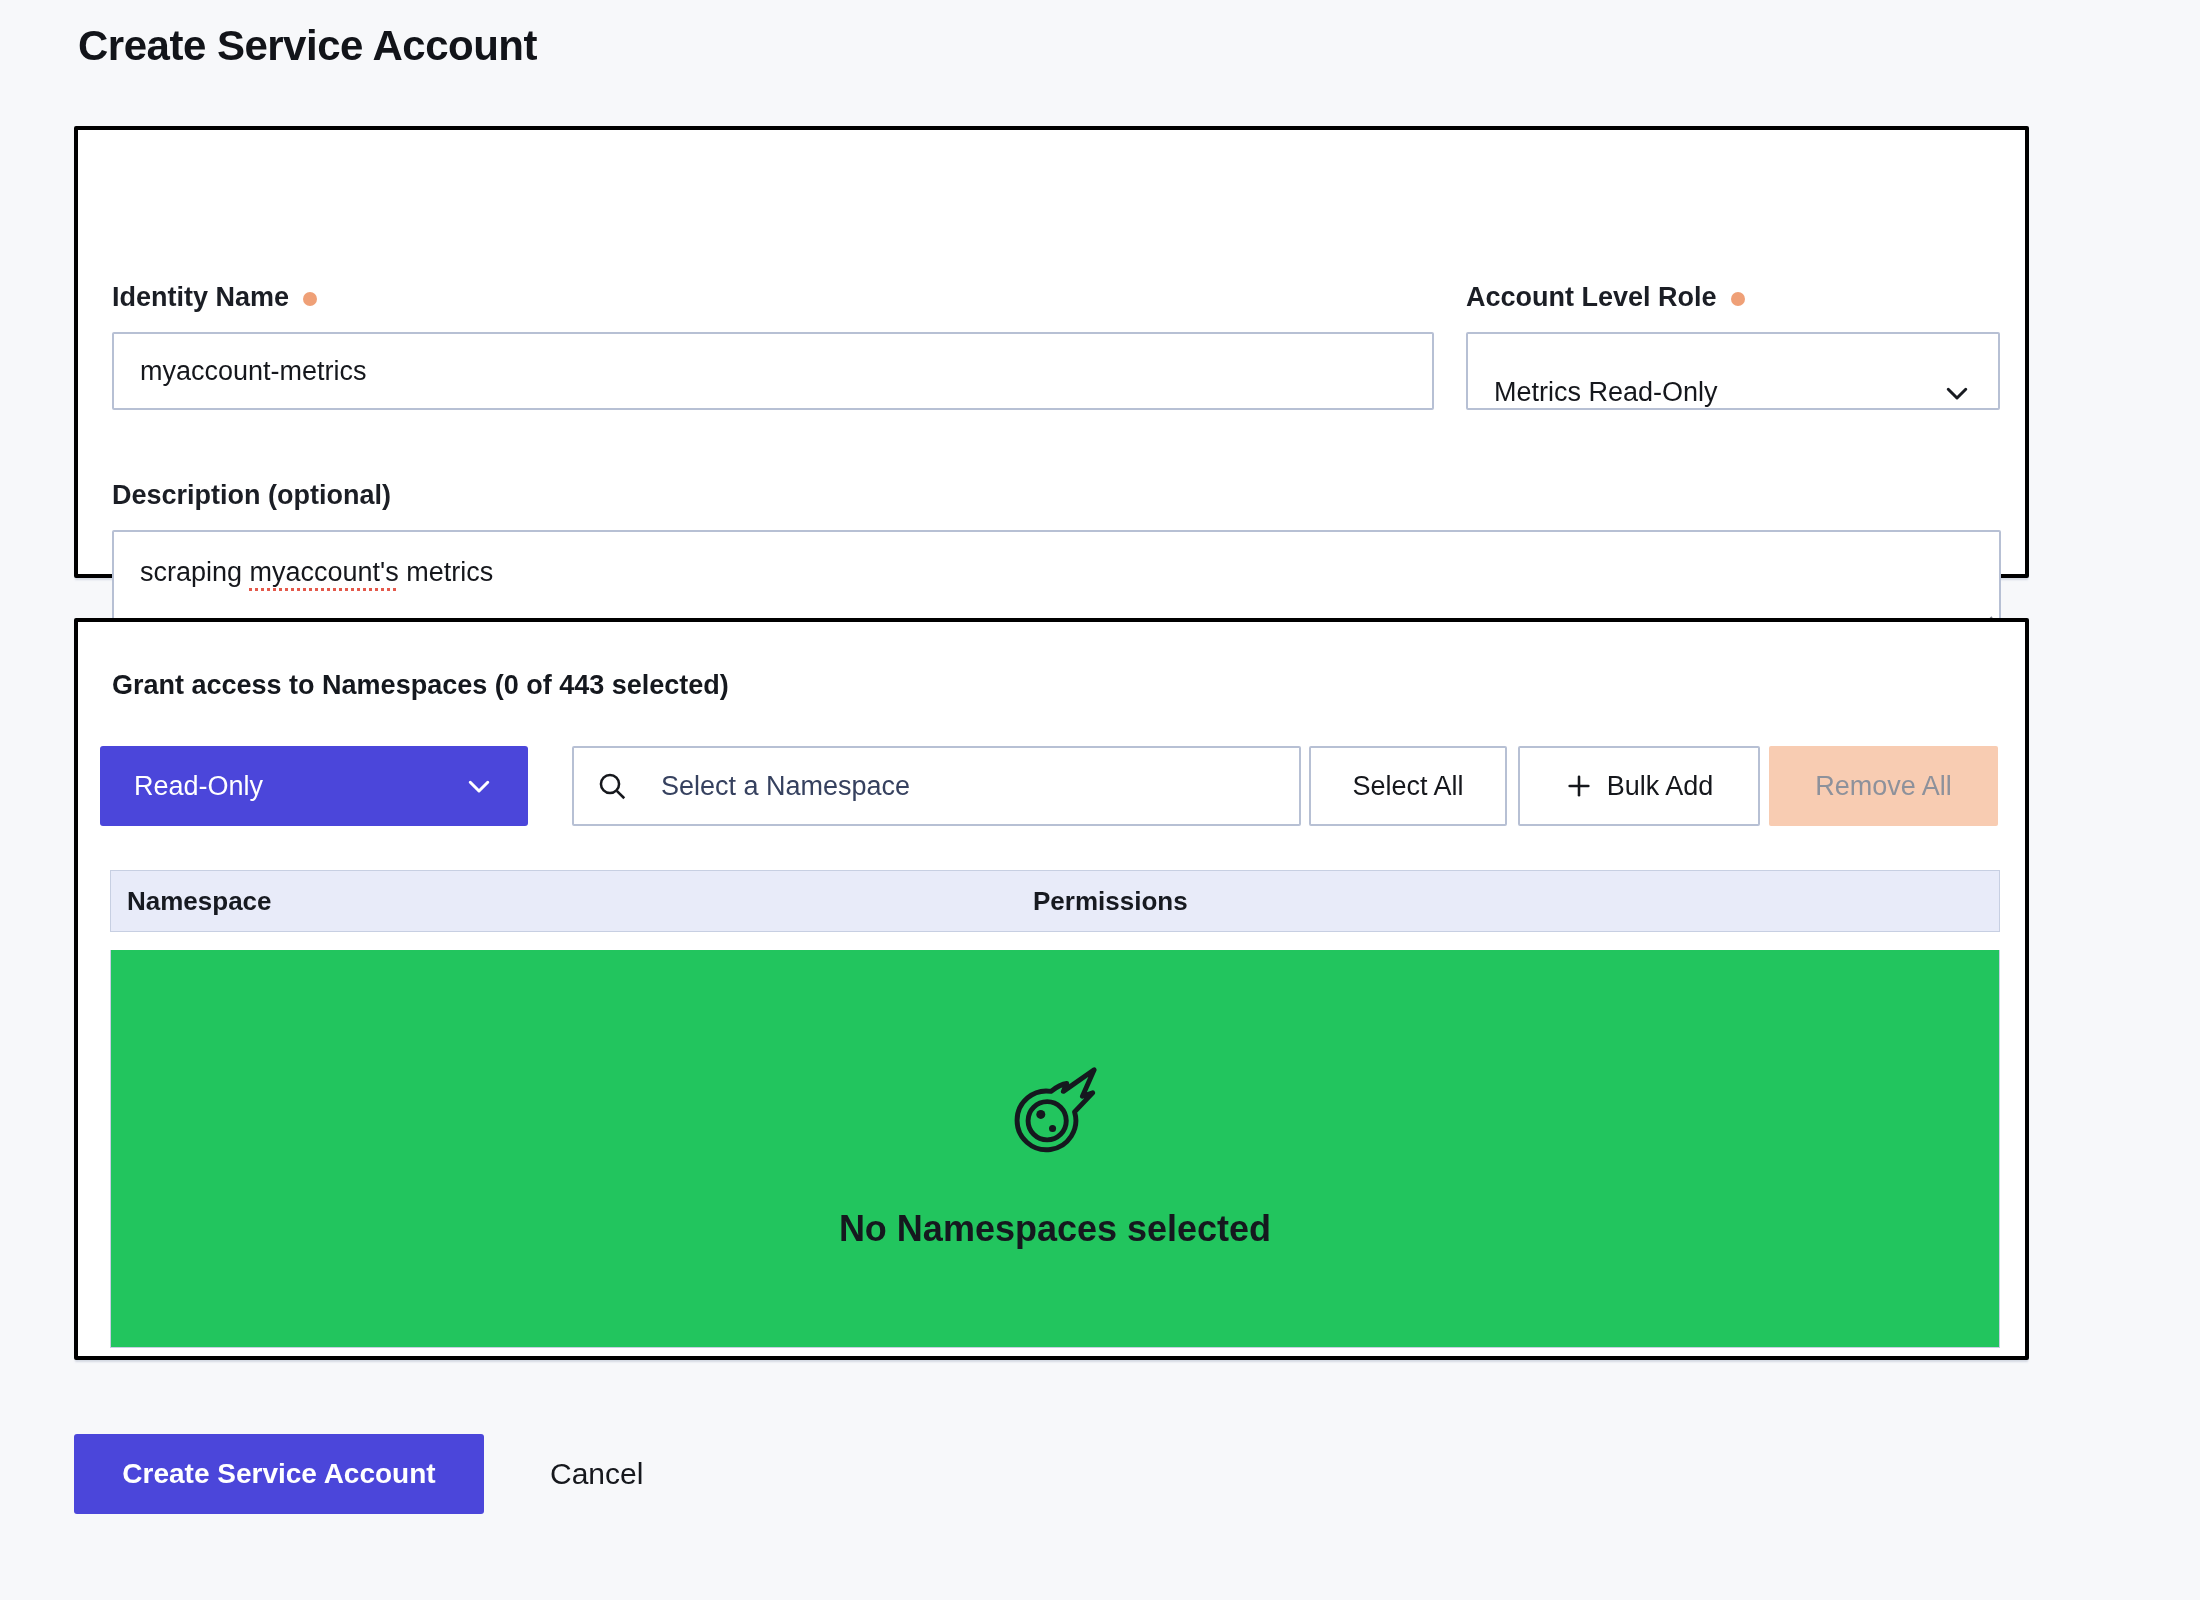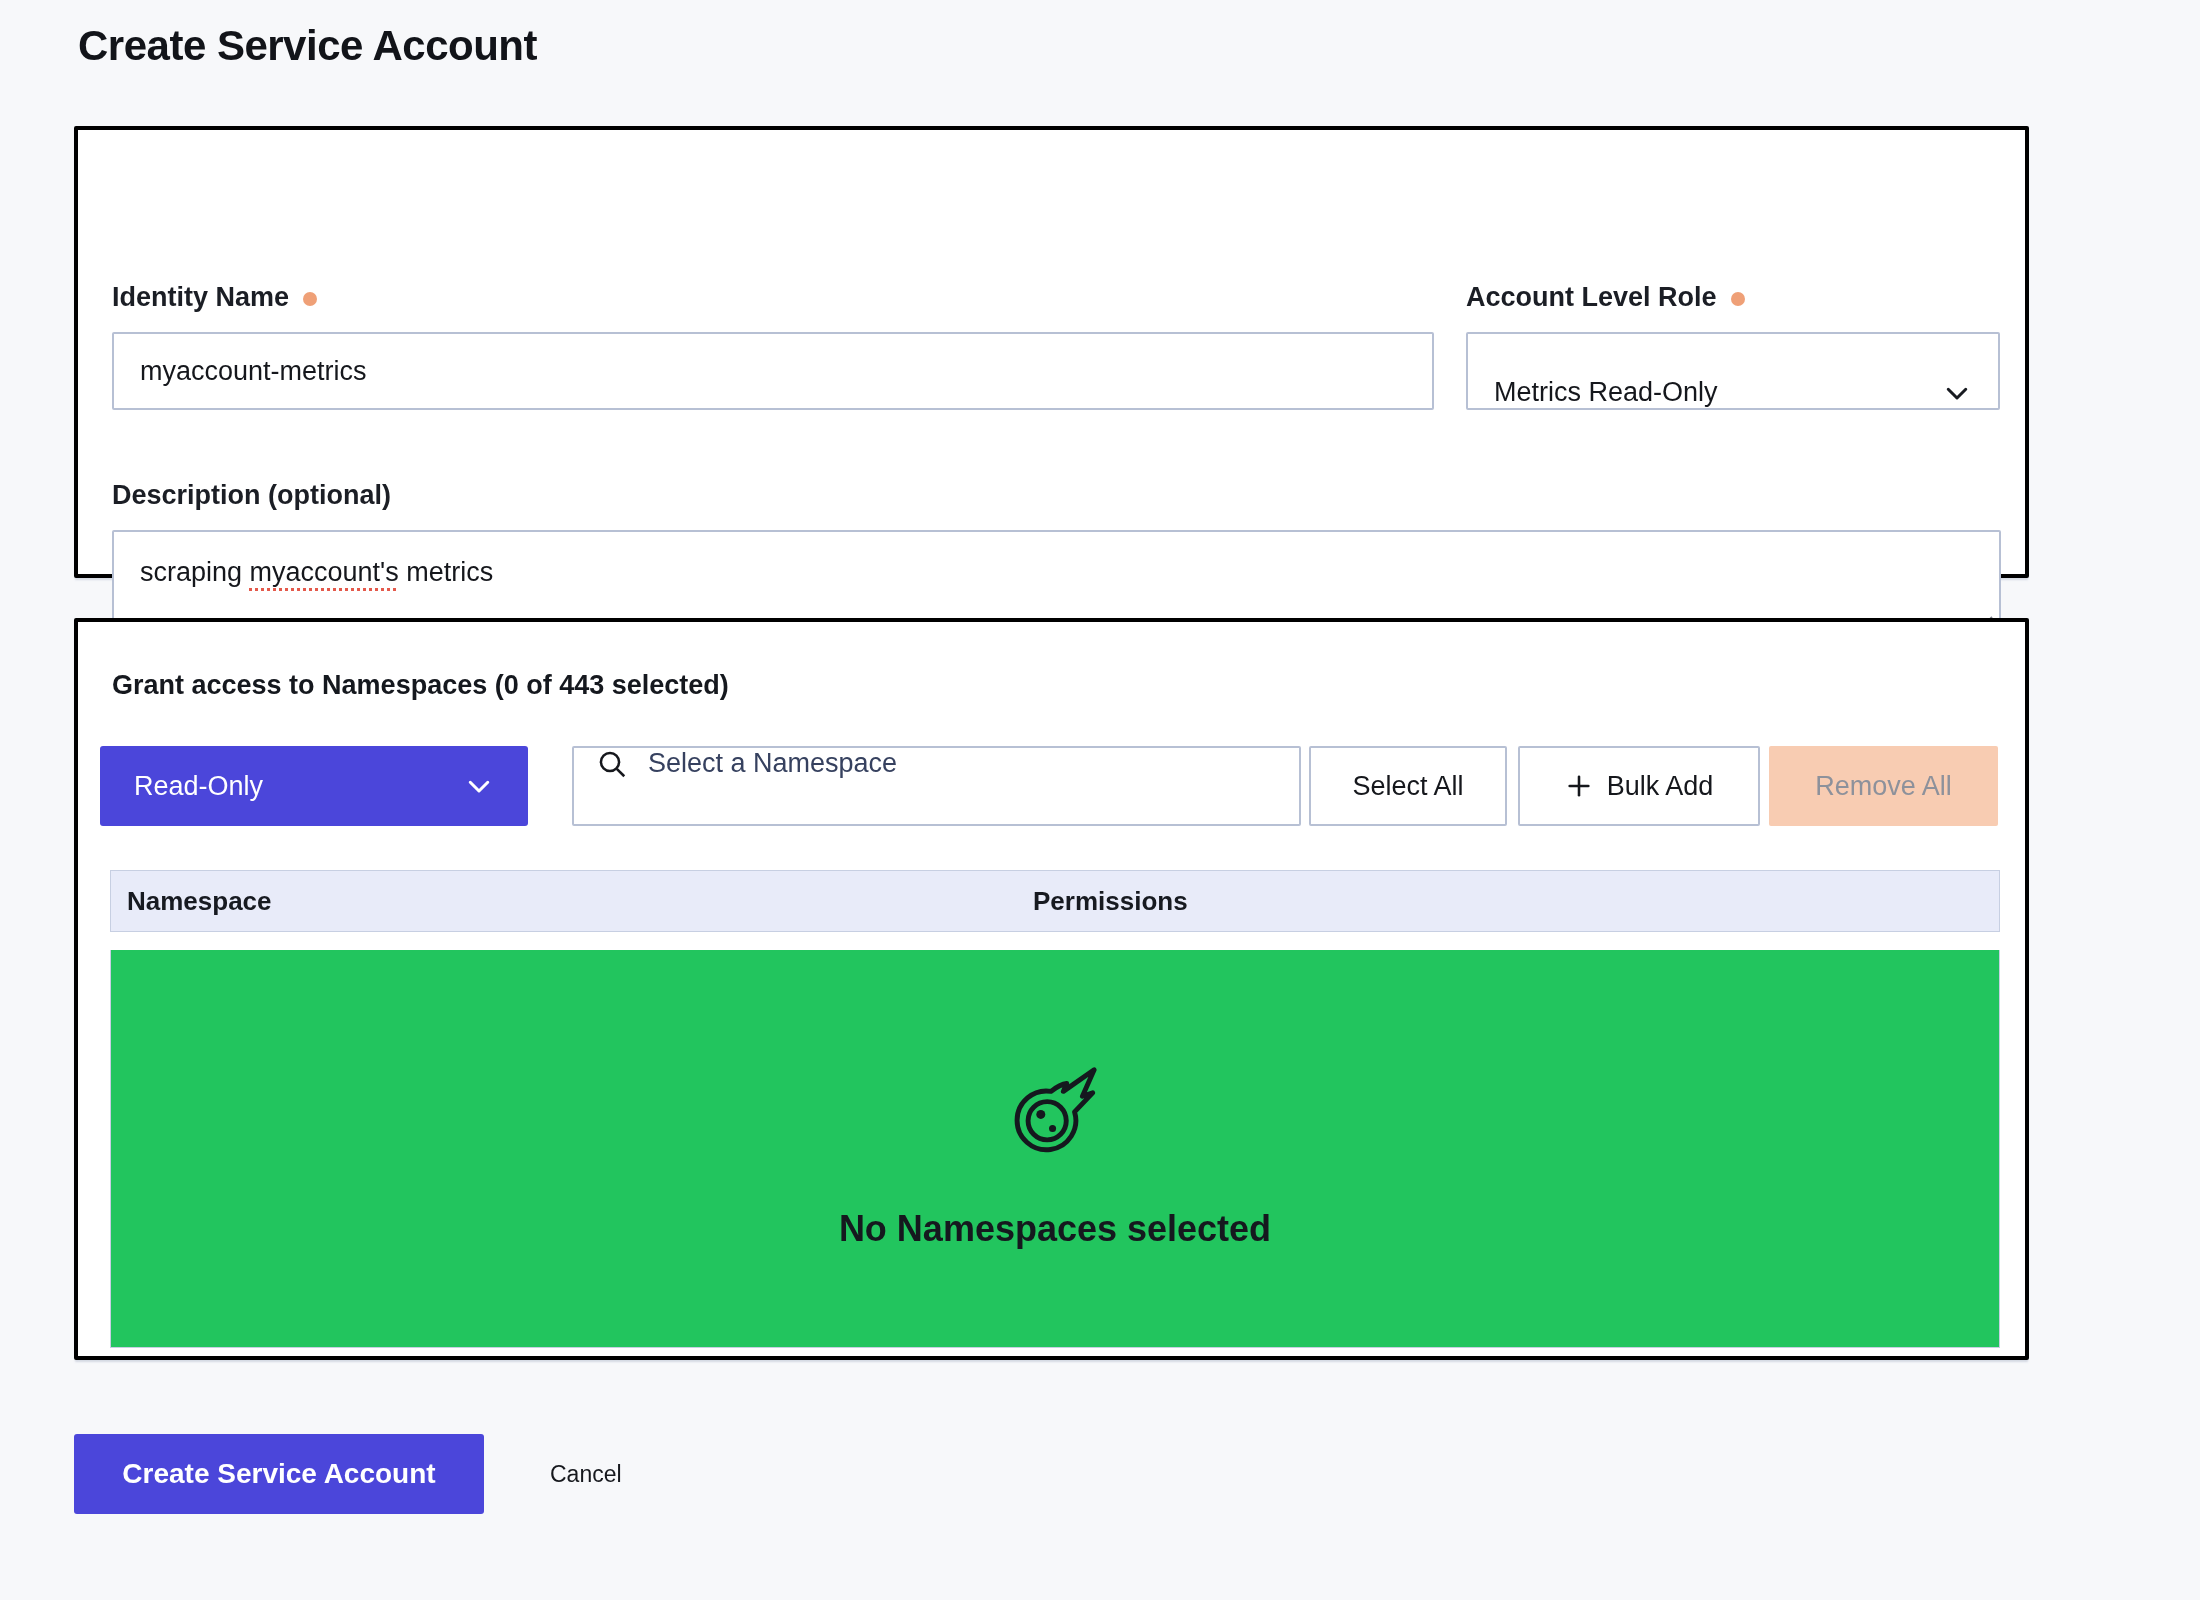--- a/index.html
+++ b/index.html
@@ -93,21 +93,21 @@
     font-weight:500;
   }
   .btn-disabled {
     background:#f8ccb2; color:#8d919b;
     border:none; font-weight:500;
     cursor:default;
   }
   .search-box {
     position:absolute; left:494px; top:124px; width:729px; height:80px;
     background:#fff; border:2px solid #b7c0d4; border-radius:2px;
-    display:flex; gap:20px; padding:0 22px;
+    display:flex; align-items:center; gap:33px; padding:0 22px;
   }
   .search-placeholder { font-size:27px; color:#36415f; }
 
   .ns-table-header {
     position:absolute; left:32px; top:248px; width:1890px; height:62px;
     background:#e8ebf9;
     border:1px solid #c7cfe2;
     display:flex; align-items:center;
     font-size:26px; font-weight:600; color:#171a21;
   }
@@ -127,21 +127,21 @@
   .footer-submit {
     position:absolute; left:74px; top:1434px; width:410px; height:80px;
     background:#4b46da; color:#fff; border:none; border-radius:3px;
     font-family:"Liberation Sans", sans-serif;
     font-size:28px; font-weight:600; cursor:pointer;
     display:flex; align-items:center; justify-content:center;
   }
   .footer-cancel {
     position:absolute; left:550px; top:1434px; height:80px;
     display:flex; align-items:center;
-    font-size:23px; color:#16181d; cursor:pointer; background:none; border:none;
+    font-size:30px; color:#16181d; cursor:pointer; background:none; border:none;
     font-family:"Liberation Sans", sans-serif;
   }
 </style>
 </head>
 <body>
 
 <h1 class="page-title">Create Service Account</h1>
 
 <section class="card card1">
 

